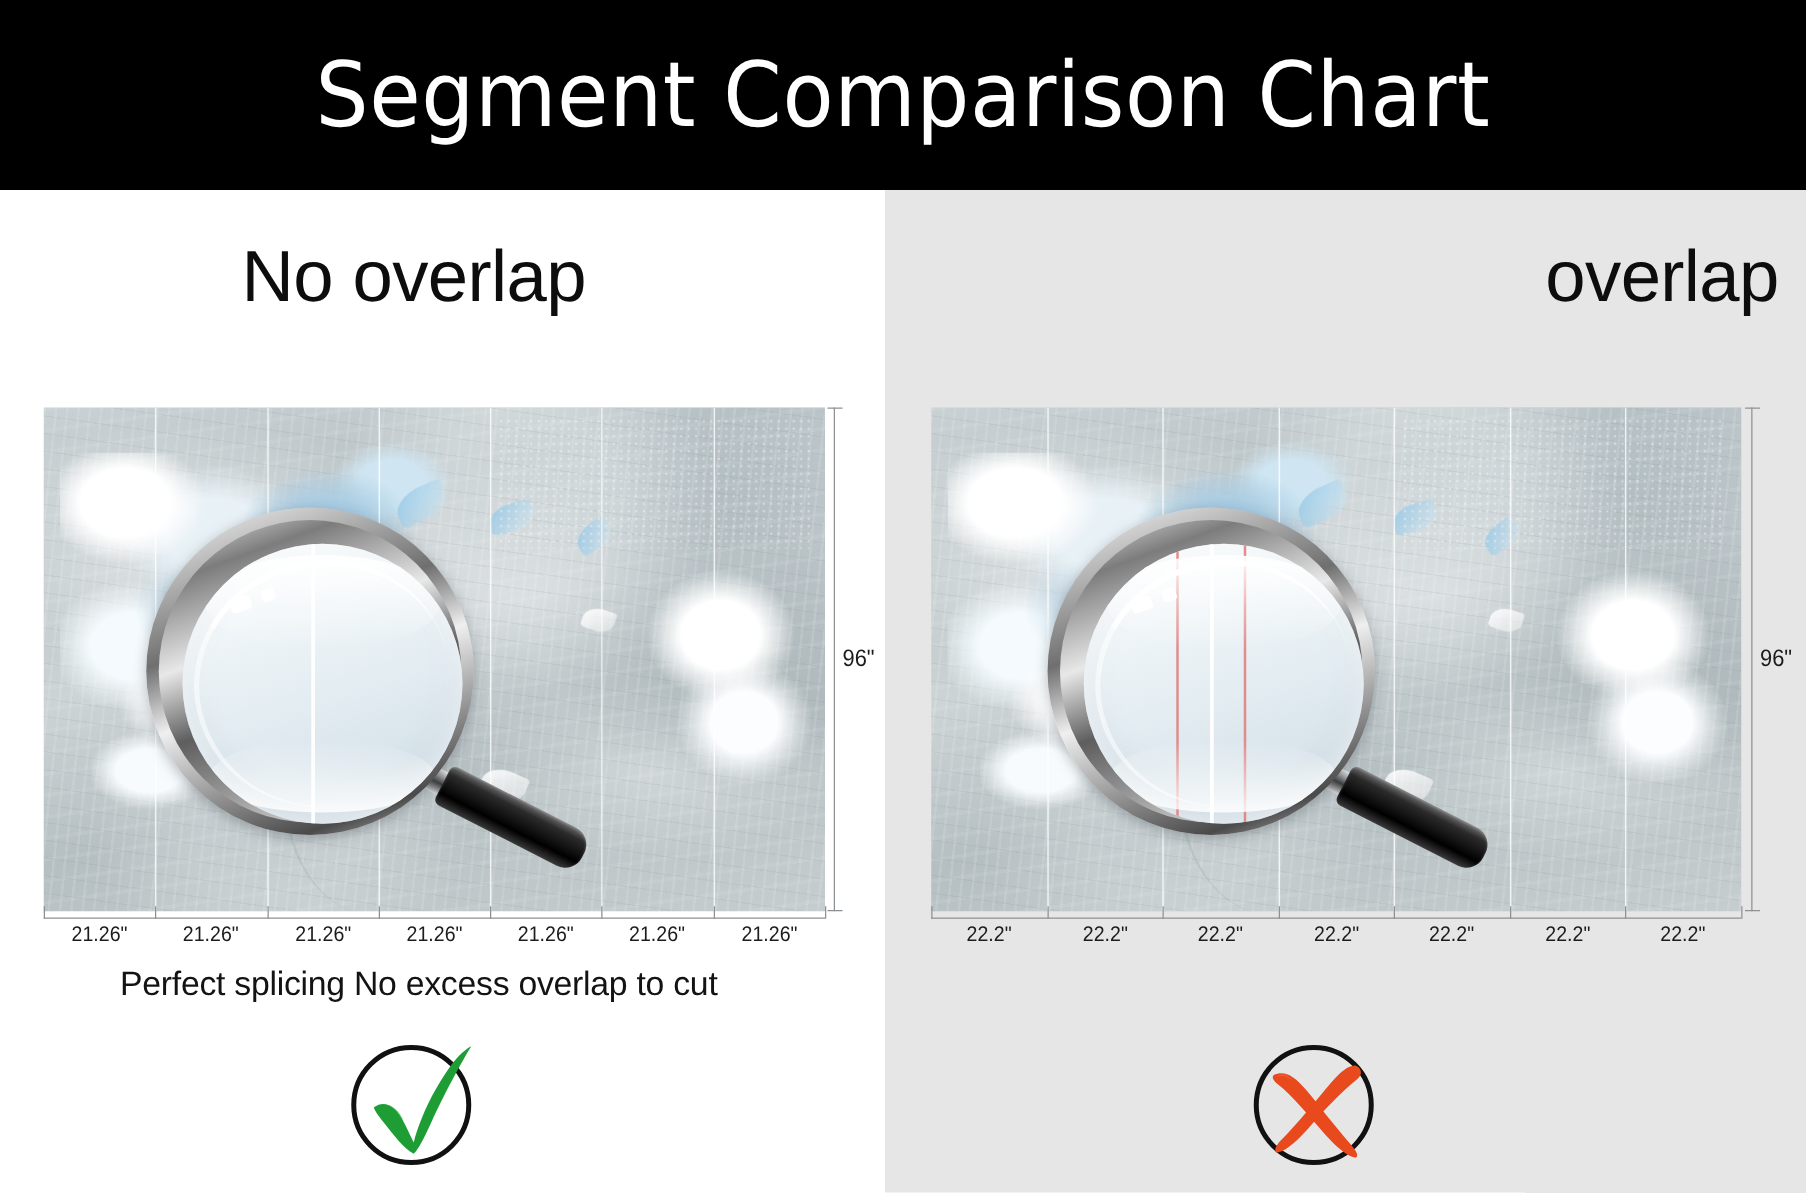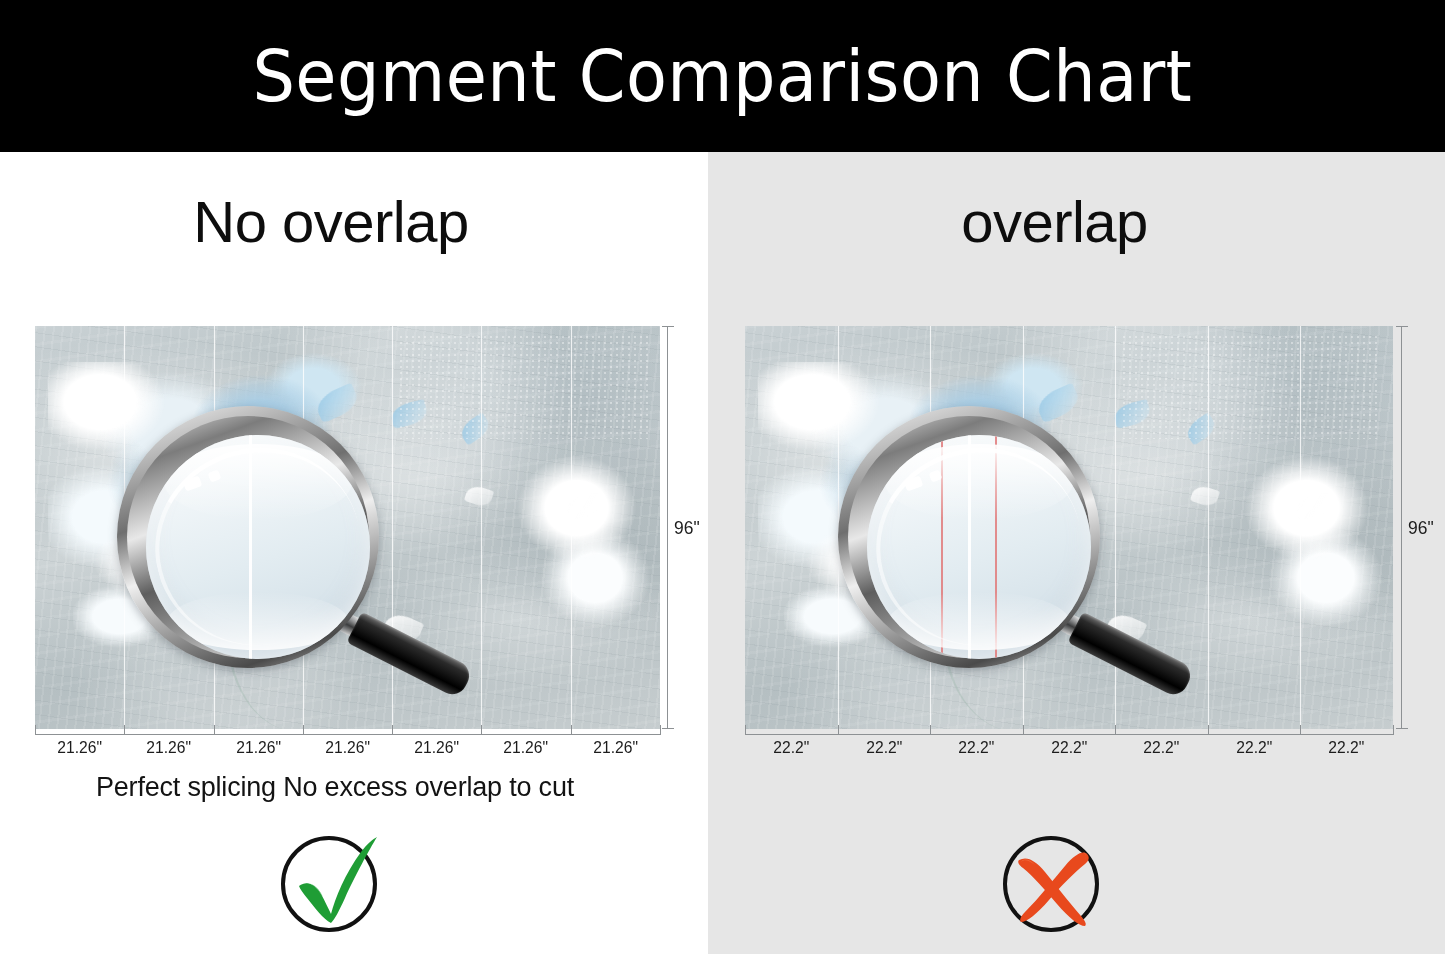--- a/index.html
+++ b/index.html
@@ -36,21 +36,21 @@
   .panel-right{ left:708px; width:737px; background:#e6e6e6; }
 
   .panel-heading{
     position:absolute; top:36px; width:100%;
     text-align:center;
     font-size:58px; font-weight:400; color:#0d0d0d;
     font-family:"Liberation Sans", sans-serif;
     letter-spacing:-0.5px;
   }
   .panel-left .panel-heading{ transform:translateX(-23px); }
-  .panel-right .panel-heading{ transform:translateX(-22px); }
+  .panel-right .panel-heading{ transform:translateX(-22px);text-align:right; }
 
   
   .mural-wrap{ position:absolute; }
   .panel-left .mural-wrap { left:35px;  top:174px; width:625px; height:403px; }
   .panel-right .mural-wrap{ left:37px;  top:174px; width:648px; height:403px; }
 
   .mural{
     position:absolute; left:0; top:0; width:100%; height:100%;
     overflow:hidden;
     background:

